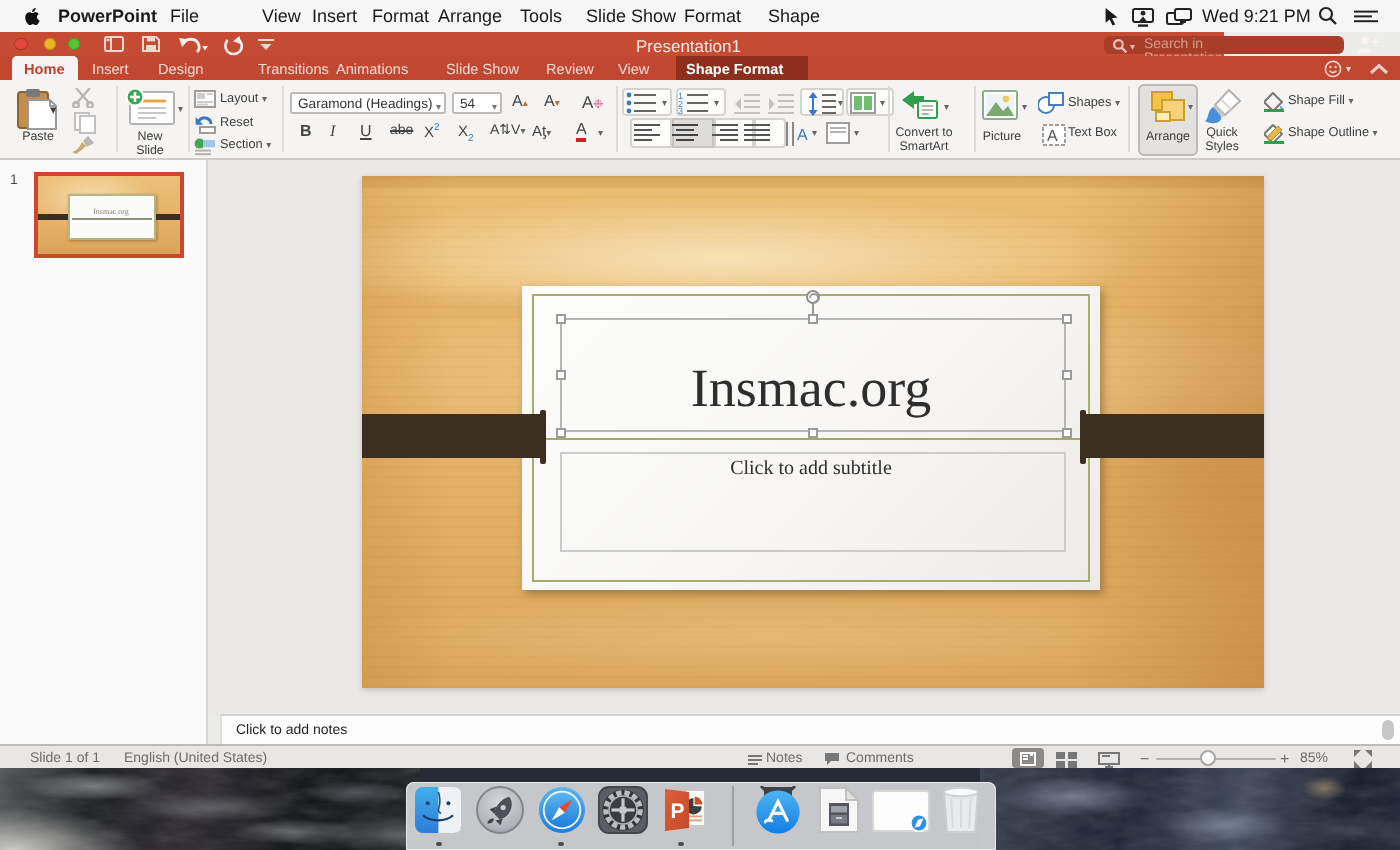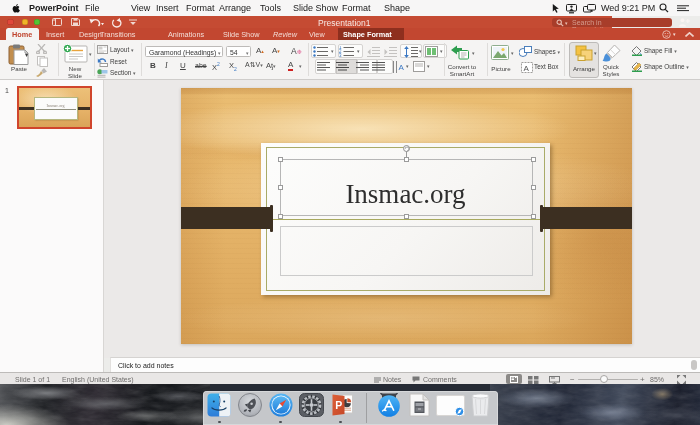--- a/index.html
+++ b/index.html
@@ -129,24 +129,24 @@
         <line x1="9.8" y1="1" x2="9.8" y2="5" stroke="#fbf4f2" stroke-width="1.2"></line>
         <line x1="7.8" y1="3" x2="11.8" y2="3" stroke="#fbf4f2" stroke-width="1.2"></line>
       </svg>
   </div>
 
   <div class="abs" id="tabrow">
     <div style="position:absolute;left:6px;top:0;width:33px;height:12px;background:#f5f4f3;border-radius:2.5px 2.5px 0 0;"></div>
     <span class="tab" style="left:12px;color:#bf422c;font-weight:bold;">Home</span>
     <span class="tab" style="left:46px;">Insert</span>
     <span class="tab" style="left:79px;">Design</span>
-    <span class="tab" style="left:100px;">Transitions</span>
+    <span class="tab" style="left:129px;">Transitions</span>
     <span class="tab" style="left:168px;">Animations</span>
     <span class="tab" style="left:223px;">Slide Show</span>
-    <span class="tab" style="left:273px;font-style:italic;">Review</span>
+    <span class="tab" style="left:273px;">Review</span>
     <span class="tab" style="left:309px;">View</span>
     <div style="position:absolute;left:338px;top:0;width:66px;height:12px;background:#8e2f1e;"></div>
     <span class="tab" style="left:343px;color:#fff;font-weight:bold;">Shape Format</span>
     <svg class="ic" style="left:662px;top:2px" width="9" height="9" viewBox="0 0 9 9">
         <circle cx="4.5" cy="4.5" r="3.8" fill="none" stroke="#f0cfc7" stroke-width=".8"></circle>
         <circle cx="3.2" cy="3.5" r=".6" fill="#f0cfc7"></circle>
         <circle cx="5.8" cy="3.5" r=".6" fill="#f0cfc7"></circle>
         <path d="M2.8 5.4 C3.6 6.6 5.4 6.6 6.2 5.4" fill="none" stroke="#f0cfc7" stroke-width=".8"></path>
       </svg>
     <span class="tab" style="left:673px;top:3px;font-size:5px;">▾</span>
@@ -439,20 +439,21 @@
         </div>
       </div>
     </div>
   </div>
 
   <div class="abs" id="slide">
     <div id="card">
       <div id="cardborder"></div>
       <div id="titleuline"></div>
       <div style="position:absolute;left:0;top:36px;width:100%;text-align:center;font-family:'Liberation Serif',serif;font-size:27px;color:#2e2e2e;">Insmac.org</div>
+      <div style="position:absolute;left:0;top:86px;width:100%;text-align:center;font-family:'Liberation Serif',serif;font-size:10px;color:#2e2e2e;">Click to add subtitle</div>
     </div>
     <div class="band" style="left:0;top:119px;width:88.5px;height:22px;"></div>
     <div class="band" style="left:88.5px;top:116.5px;width:3px;height:27px;border-radius:1px;"></div>
     <div class="band" style="left:359px;top:116.5px;width:3px;height:27px;border-radius:1px;"></div>
     <div class="band" style="left:362px;top:119px;width:89px;height:22px;"></div>
   </div>
 
   <div class="abs" id="selbox" style="left:280px;top:159px;width:253px;height:57px;"></div>
   <div class="abs" id="subbox" style="left:280px;top:226px;width:253px;height:50px;"></div>
   <div class="abs" style="left:406px;top:151px;width:1px;height:8px;background:#9a9a9a;"></div>

